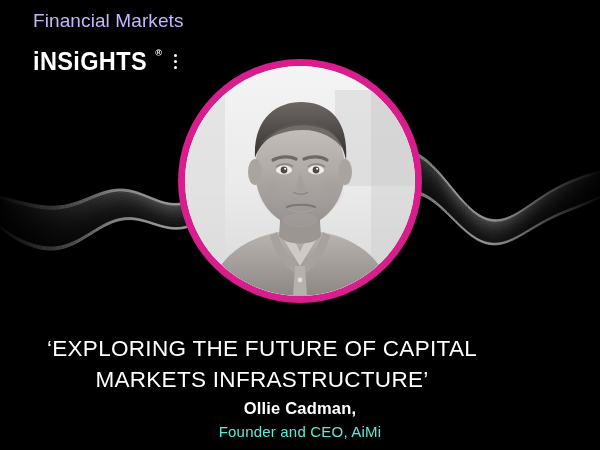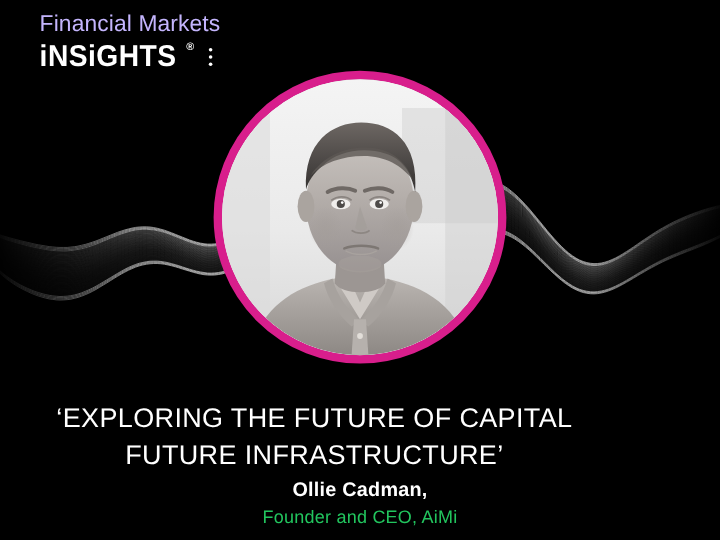--- a/index.html
+++ b/index.html
@@ -39,21 +39,21 @@
     color: #c4b5fd;
     font-size: 19px;
     font-weight: 400;
     letter-spacing: 0.1px;
     line-height: 22px;
     white-space: nowrap;
   }
   .brand-line2 {
     display: flex;
     align-items: center;
-    margin-top: 2px;
+    margin-top: 16px;
     line-height: 1;
   }
   .brand-insights {
     color: #ffffff;
     font-size: 25px;
     font-weight: 700;
     letter-spacing: 0.4px;
     line-height: 26px;
     white-space: nowrap;
     transform: scaleX(0.94);
@@ -135,21 +135,21 @@
     z-index: 6;
   }
   .speaker-name {
     color: #ffffff;
     font-size: 16.5px;
     font-weight: 700;
     letter-spacing: 0.2px;
     line-height: 21px;
   }
   .speaker-role {
-    color: #22c55e;
+    color: #5eead4;
     font-size: 15px;
     font-weight: 400;
     letter-spacing: 0.2px;
     line-height: 21px;
     margin-top: 2px;
   }
 </style>
 </head>
 <body>
 
@@ -372,21 +372,21 @@
 
         <ellipse cx="115" cy="154" rx="18" ry="7" fill="#a8a29e" opacity="0.45"></ellipse>
         <ellipse cx="86" cy="124" rx="14" ry="18" fill="url(#cheekL)"></ellipse>
         <ellipse cx="146" cy="124" rx="14" ry="18" fill="url(#cheekL)"></ellipse>
       </svg>
     </div>
   </div>
 
   <div class="headline">
     <div class="headline-line">‘EXPLORING THE FUTURE OF CAPITAL</div>
-    <div class="headline-line">FUTURE INFRASTRUCTURE’</div>
+    <div class="headline-line">MARKETS INFRASTRUCTURE’</div>
   </div>
 
   <div class="speaker">
     <div class="speaker-name">Ollie Cadman,</div>
     <div class="speaker-role">Founder and CEO, AiMi</div>
   </div>
 
 </div>
 
 </body></html>

